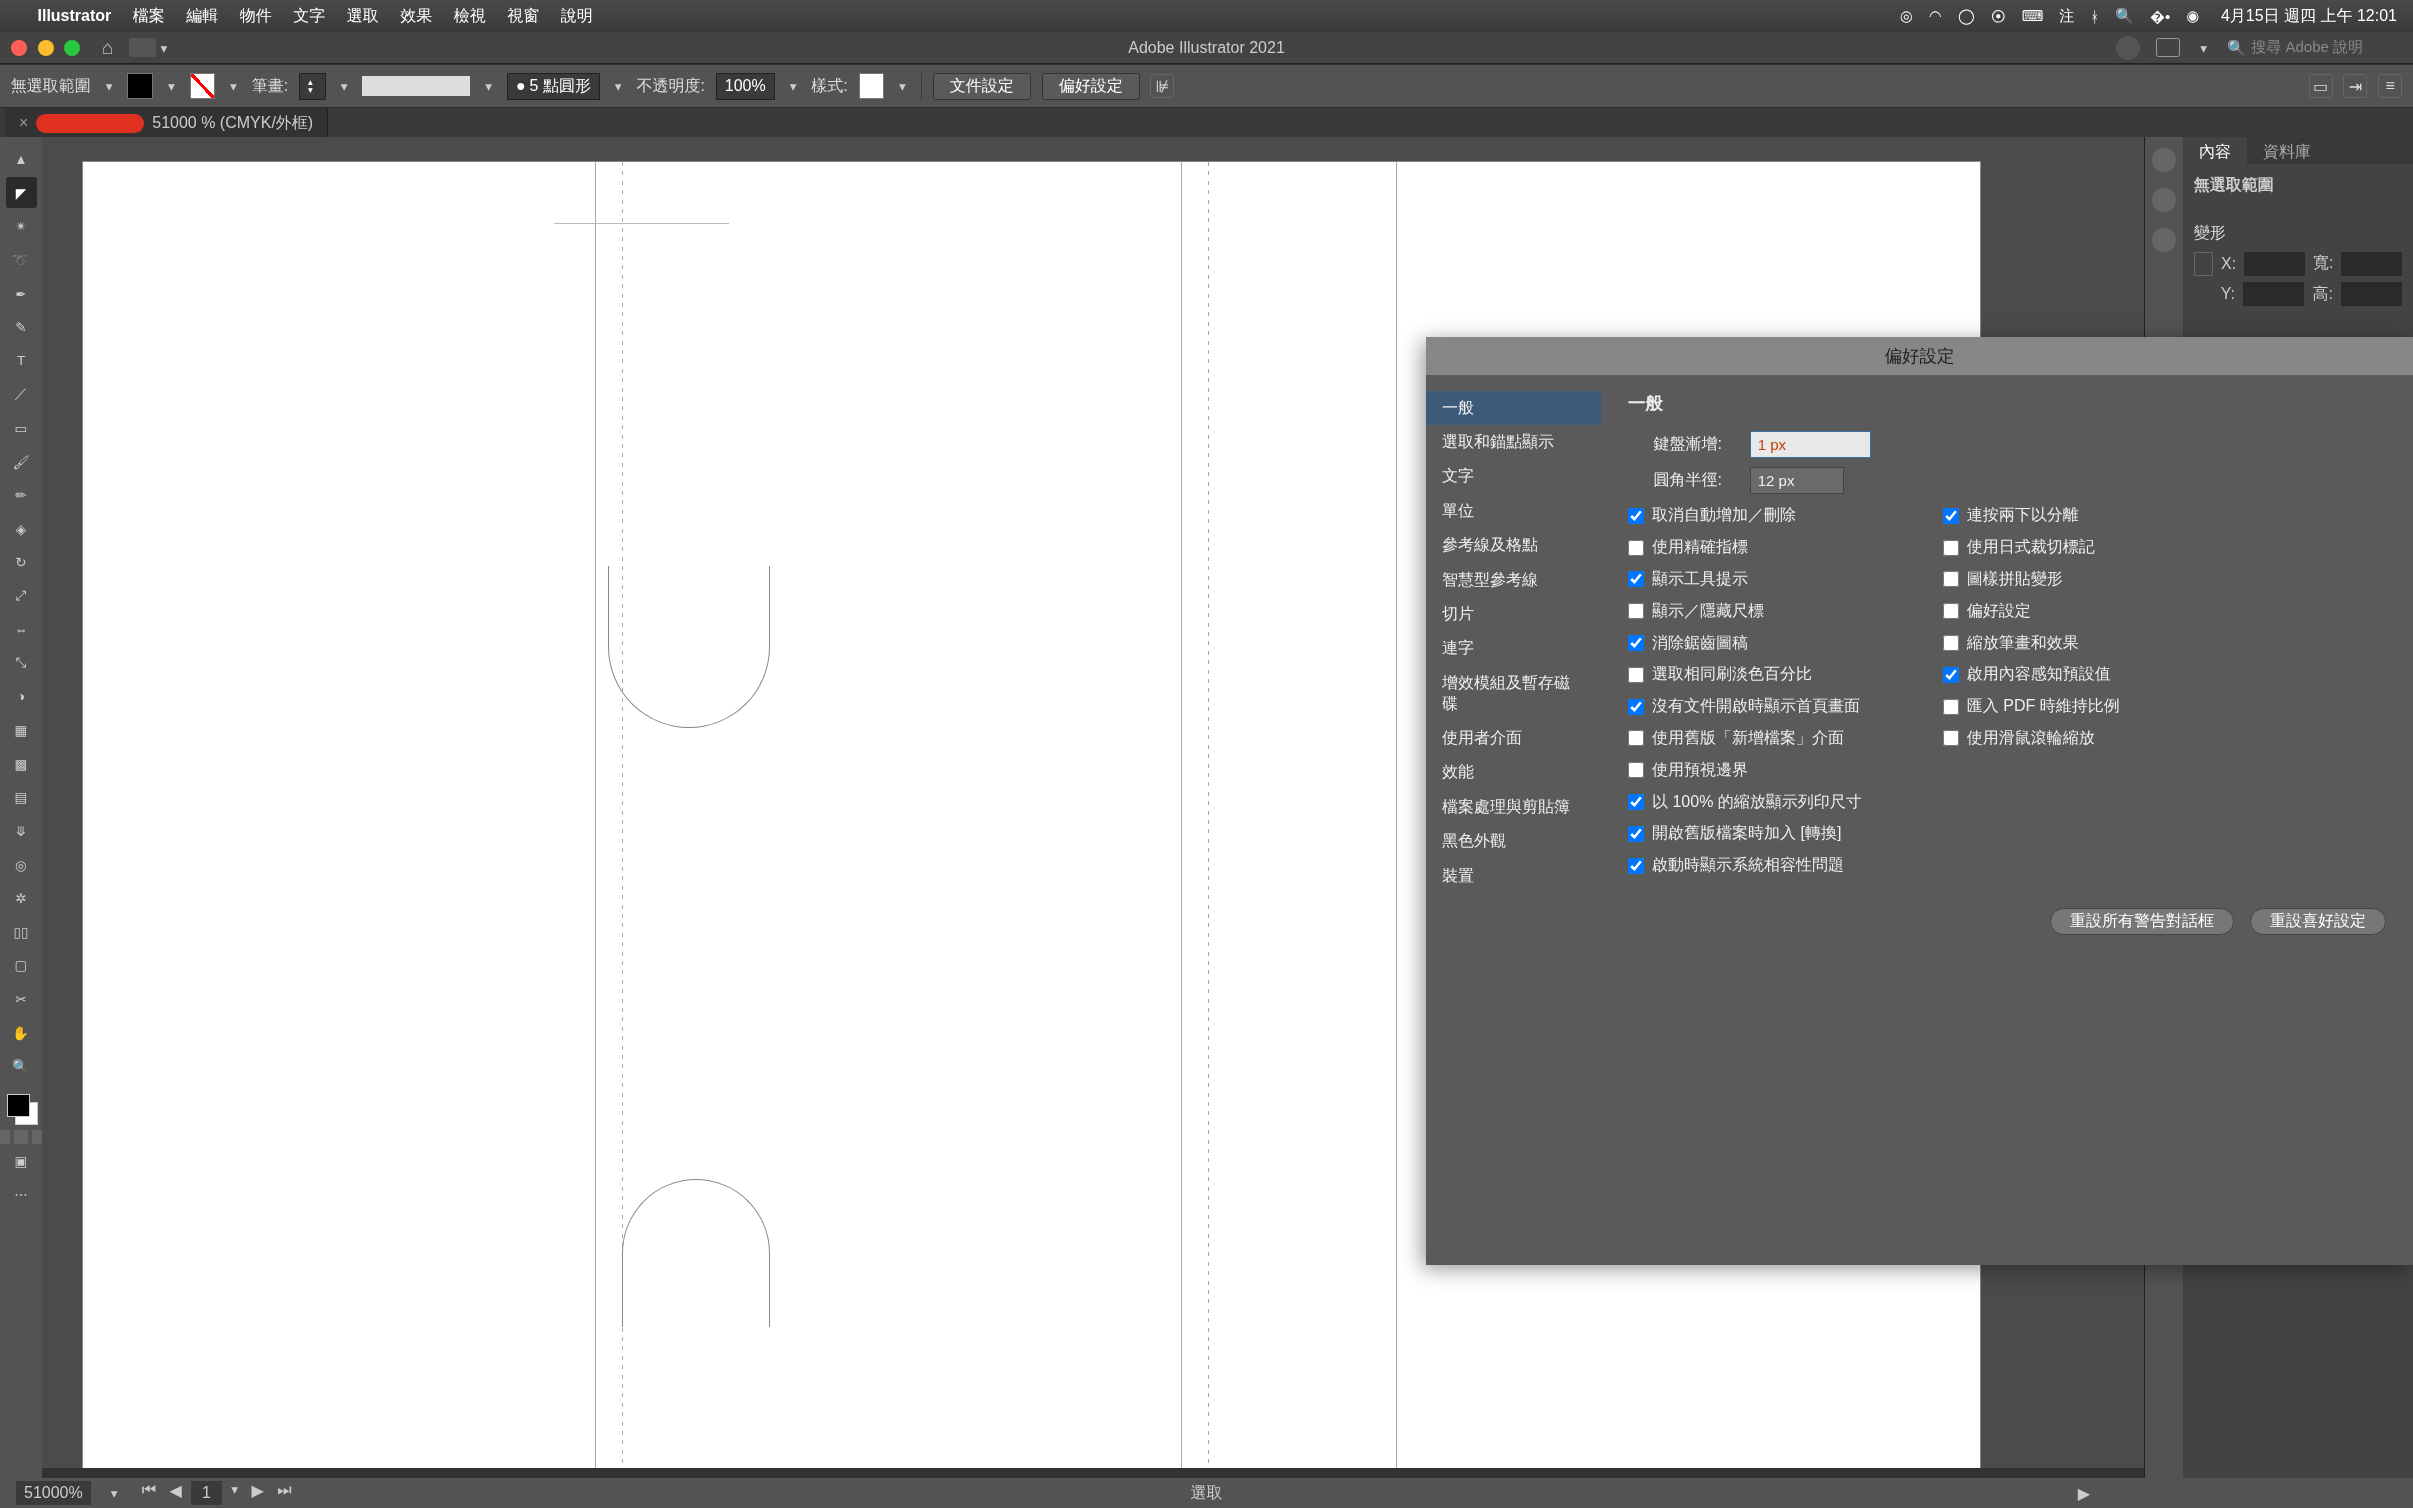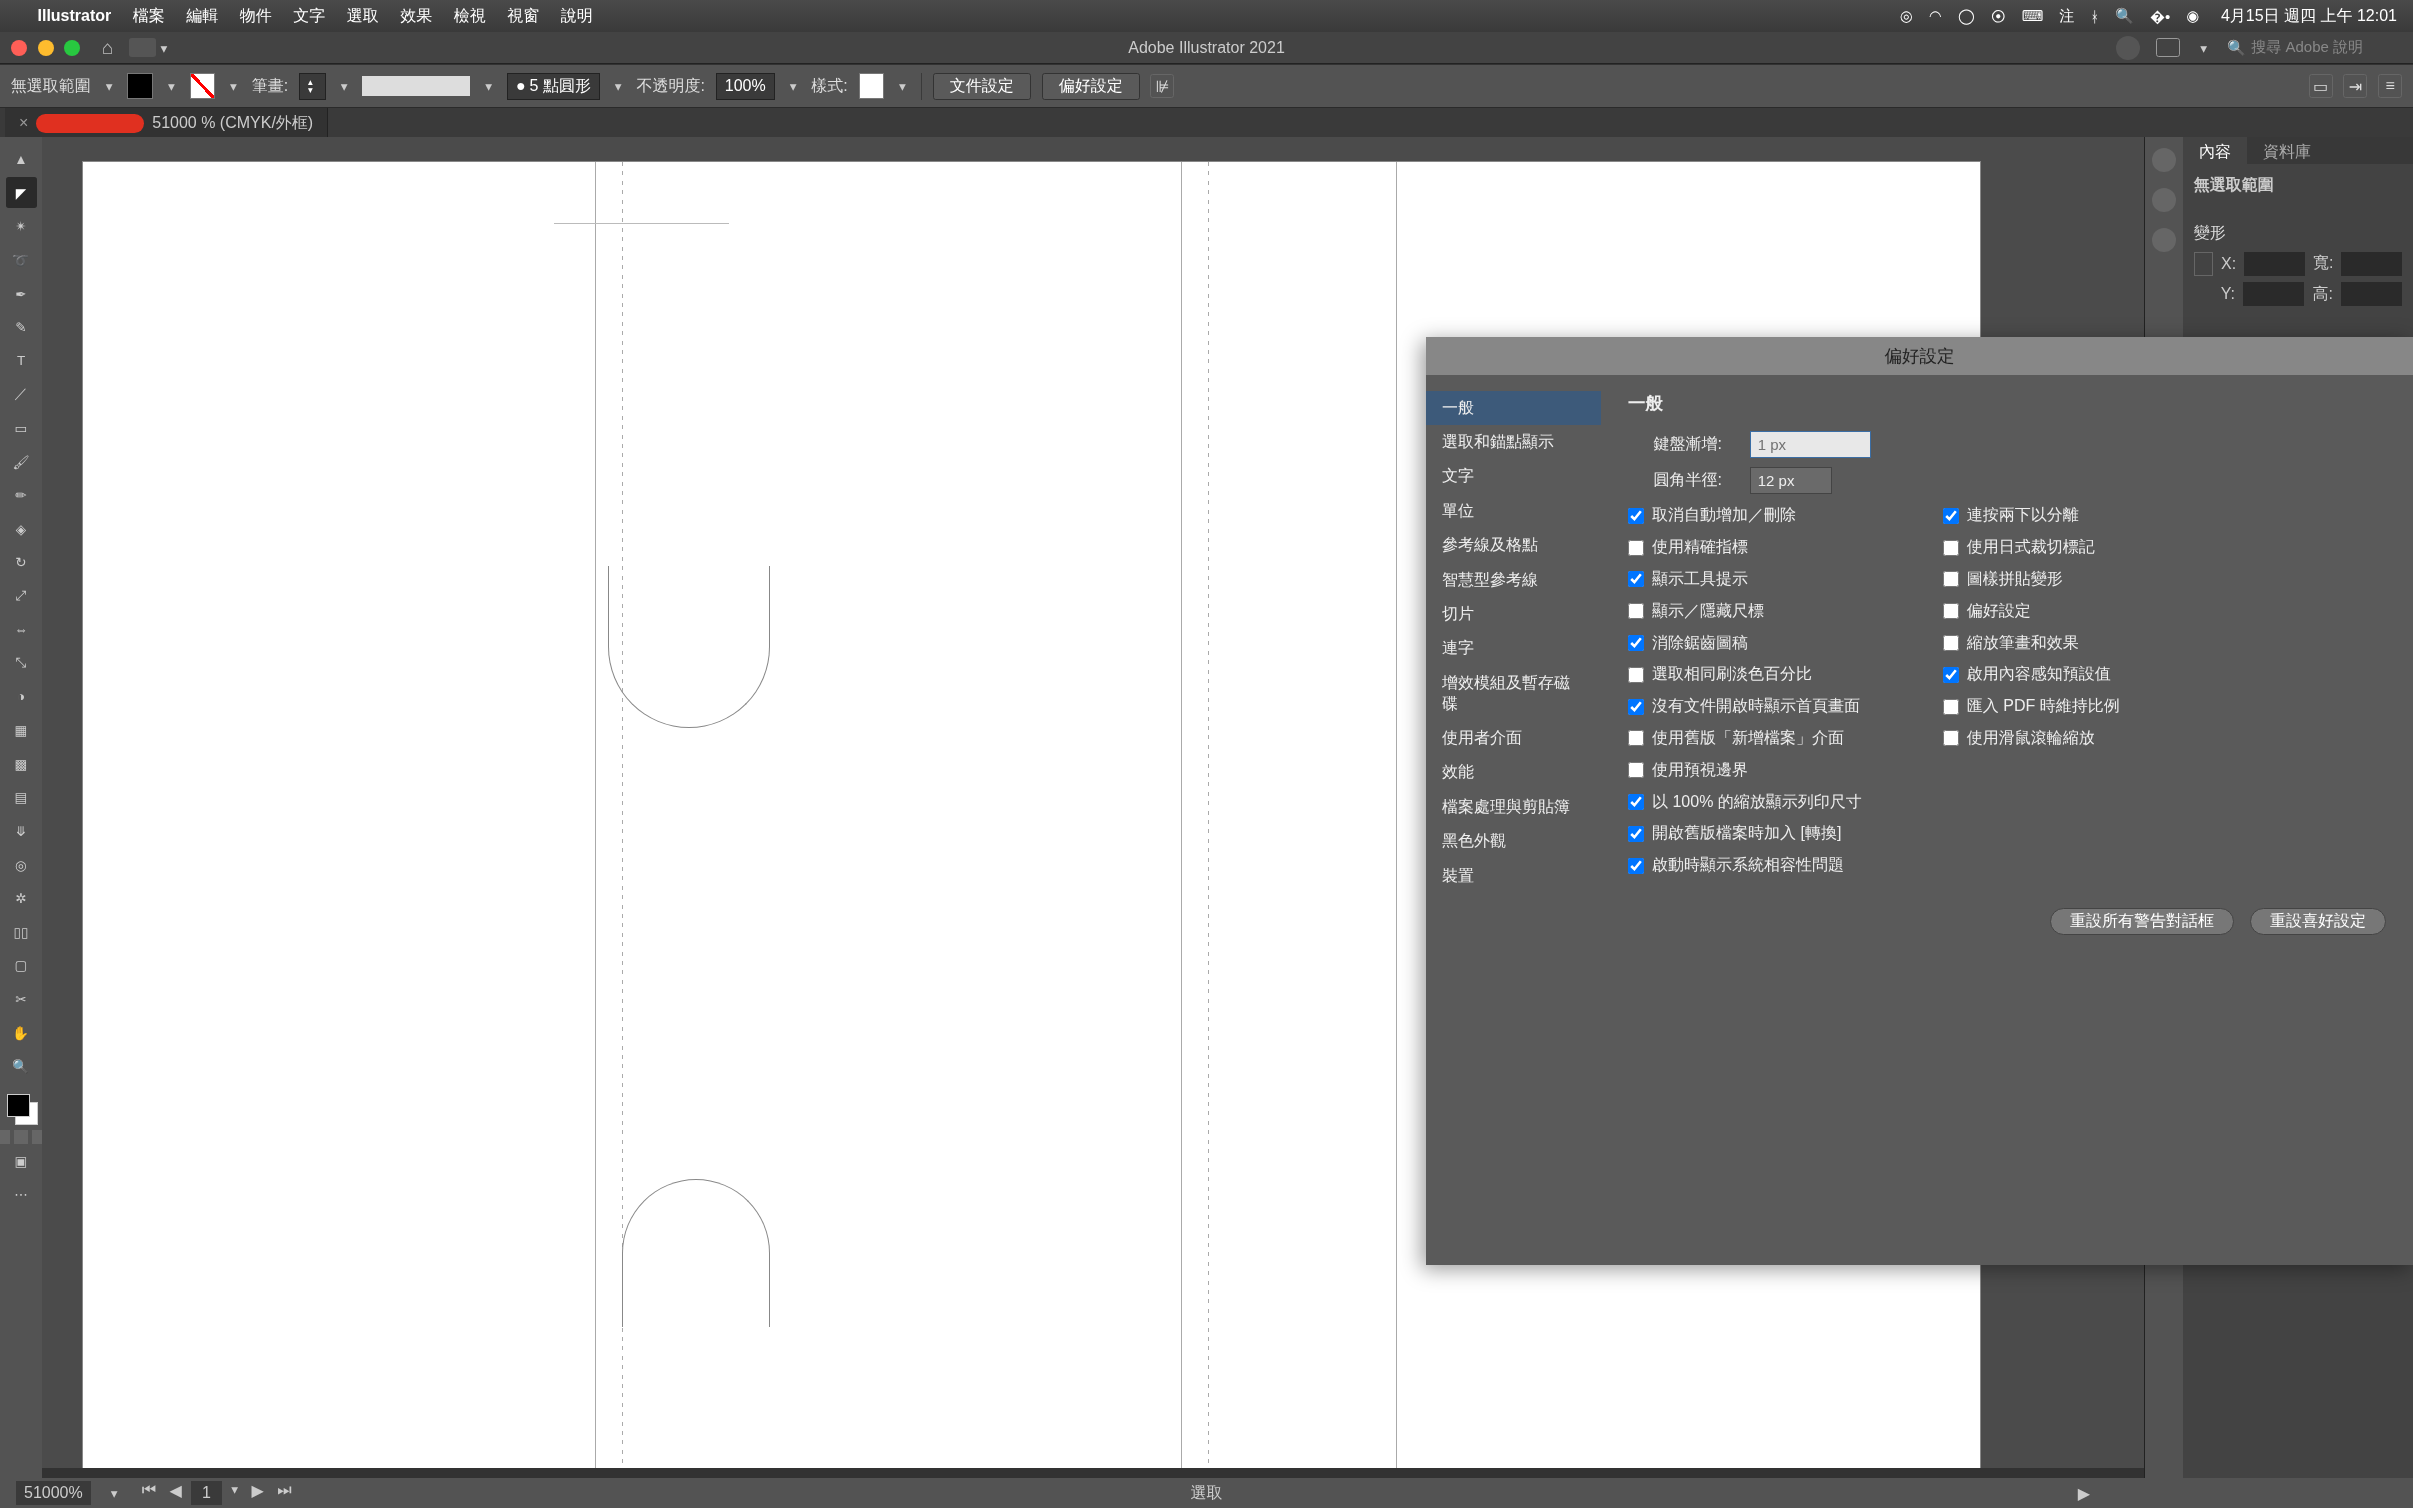--- a/index.html
+++ b/index.html
@@ -99,21 +99,21 @@
 .modal { position:absolute; left:1426px; top:337px; width:987px; height:928px; background:#5a5a5a; box-shadow:-4px 4px 20px rgba(0,0,0,.4); display:flex; flex-direction:column;}
 .modal-header{height:38px; background:#878787; display:flex; align-items:center; justify-content:center; color:#222; font-size:17.5px;}
 .modal-body{flex:1; display:flex; background:#5a5a5a;}
 .modal-sidebar{width:175px; background:#5a5a5a; padding-top:16px;}
 .modal-sidebar .item{padding:6.7px 16px; color:#eee; font-size:16px;}
 .modal-sidebar .item.active{background:#3d5a7a;}
 .modal-main{flex:1; padding:16px 27px; color:#eee;}
 .modal-main h3{font-size:17.5px; margin-bottom:16px;}
 .modal-main .field-row{display:flex; align-items:center; gap:28px; margin:9.4px 0;}
 .modal-main .field-row label{width:94px; text-align:right;}
-.modal-main input[type=text]{background:#e8e8e8; color:#737373; border:1.3px solid #3b6ea5; height:27px; width:121px; padding:0 6.7px; font-size:15px;}
+.modal-main input[type=text]{background:#e8e8e8; color:#c2410c; border:1.3px solid #3b6ea5; height:27px; width:121px; padding:0 6.7px; font-size:15px;}
 .modal-main input.plain{border:0.7px solid #444; background:#6a6a6a; color:#eee;}
 .checks { display:flex; gap:81px; margin-top:11px;}
 .checks .col{display:flex; flex-direction:column; gap:10.8px;}
 .chk{display:flex; align-items:center; gap:8px;}
 .chk input{width:16px; height:16px;}
 .reset-row{display:flex; gap:16px; justify-content:flex-end; margin-top:32px;text-align:right;}
 .reset-row .btn, .modal-footer .btn{background:#777; border:0.7px solid #444; color:#fff; padding:5.4px 19px; border-radius:13.5px;}
 .modal-footer{height:81px; display:flex; align-items:center; justify-content:flex-end; gap:16px; padding:0 27px;}
 .modal-footer .btn.primary{background:#888;}
 </style>
@@ -341,21 +341,21 @@
         <div class="item">裝置</div>
       </div>
     <div class="modal-main">
       <h3>一般</h3>
       <div class="field-row">
         <label>鍵盤漸增:</label>
         <input type="text" value="1 px" style="">
       </div>
       <div class="field-row">
         <label>圓角半徑:</label>
-        <input type="text" class="plain" style="width: 82px;" value="12 px">
+        <input type="text" class="plain" style="width: 94px;" value="12 px">
       </div>
       <div class="checks">
         <div class="col" id="left-checks">
             <label class="chk">
               <input type="checkbox" checked="" style="">
               <span>取消自動增加／刪除</span>
             </label>
             <label class="chk">
               <input type="checkbox" style="">
               <span>使用精確指標</span>

